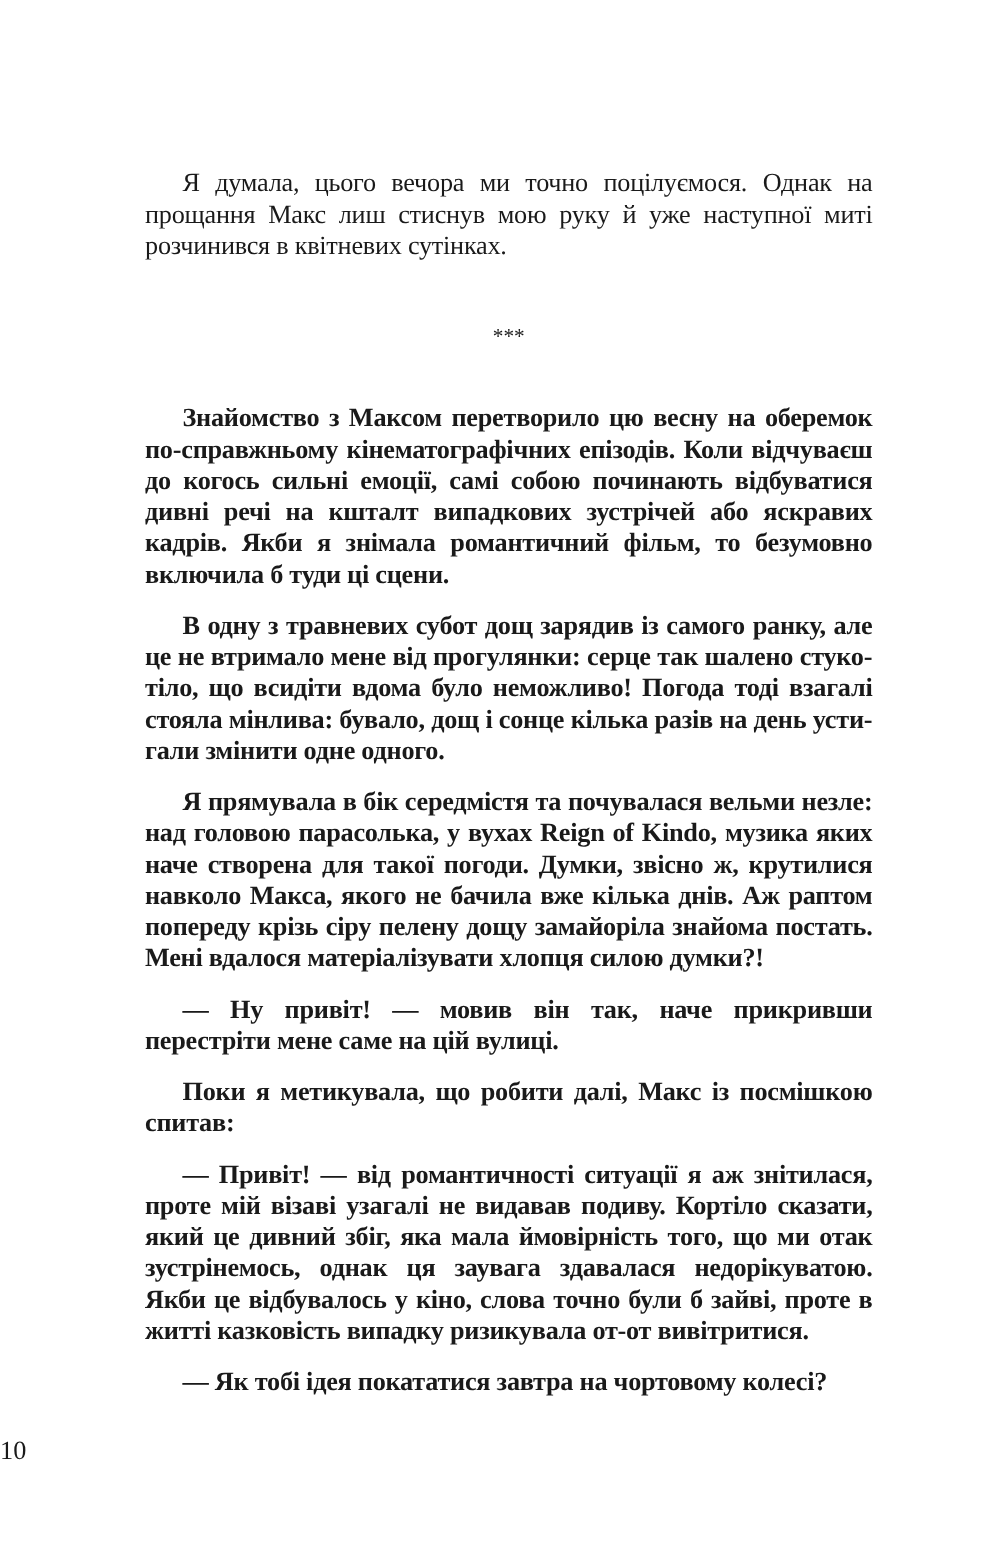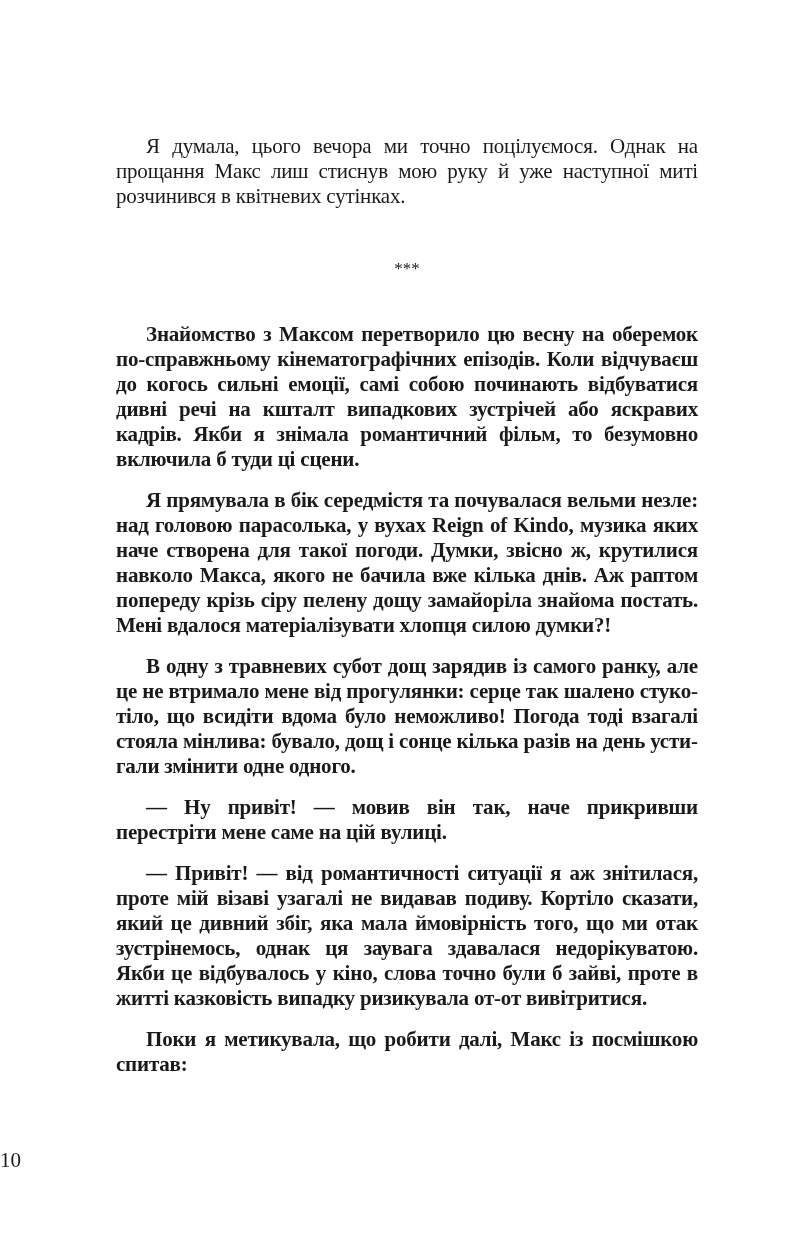--- a/index.html
+++ b/index.html
@@ -49,20 +49,21 @@
 <div class="block-1">
   <p class="para">Я думала, цього вечора ми точно поцілуємося. Однак на прощання Макс лиш стиснув мою руку й уже наступної миті розчинився в квітневих сутінках.</p>
 </div>
 
 <div class="sep-wrap">
   <p class="separator">***</p>
 </div>
 
 <div class="block-2">
   <p class="para">Знайомство з Максом перетворило цю весну на оберемок по-справжньому кінематографічних епізодів. Коли відчуваєш до когось сильні емоції, самі собою починають відбуватися див­ні речі на кшталт випадкових зустрічей або яскравих кадрів. Якби я знімала романтичний фільм, то безумовно включила б туди ці сцени.</p>
+  <p class="para">В одну з травневих субот дощ зарядив із самого ранку, але це не втримало мене від прогулянки: серце так шалено стуко­тіло, що всидіти вдома було неможливо! Погода тоді взагалі стояла мінлива: бувало, дощ і сонце кілька разів на день усти­гали змінити одне одного.</p>
   <p class="para">Я прямувала в бік середмістя та почувалася вельми незле: над головою парасолька, у вухах Reign of Kindo, музика яких наче створена для такої погоди. Думки, звісно ж, крутилися на­вколо Макса, якого не бачила вже кілька днів. Аж раптом по­переду крізь сіру пелену дощу замайоріла знайома постать. Мені вдалося матеріалізувати хлопця силою думки?!</p>
-  <p class="para">В одну з травневих субот дощ зарядив із самого ранку, але це не втримало мене від прогулянки: серце так шалено стуко­тіло, що всидіти вдома було неможливо! Погода тоді взагалі стояла мінлива: бувало, дощ і сонце кілька разів на день усти­гали змінити одне одного.</p>
   <p class="para">— Ну привіт! — мовив він так, наче прикривши перестріти мене саме на цій вулиці.</p>
+  <p class="para">Поки я метикувала, що робити далі, Макс із посмішкою спитав:</p>
   <p class="para">— Привіт! — від романтичності ситуації я аж знітилася, про­те мій візаві узагалі не видавав подиву. Кортіло сказати, який це дивний збіг, яка мала ймовірність того, що ми отак зустрі­немось, однак ця заувага здавалася недорікуватою. Якби це від­бувалось у кіно, слова точно були б зайві, проте в житті казко­вість випадку ризикувала от-от вивітритися.</p>
-  <p class="para">Поки я метикувала, що робити далі, Макс із посмішкою спитав:</p>
+  <p class="para">— Як тобі ідея покататися завтра на чортовому колесі?</p>
 </div>
 
 <div class="page-number">10</div>
 
 </body></html>

